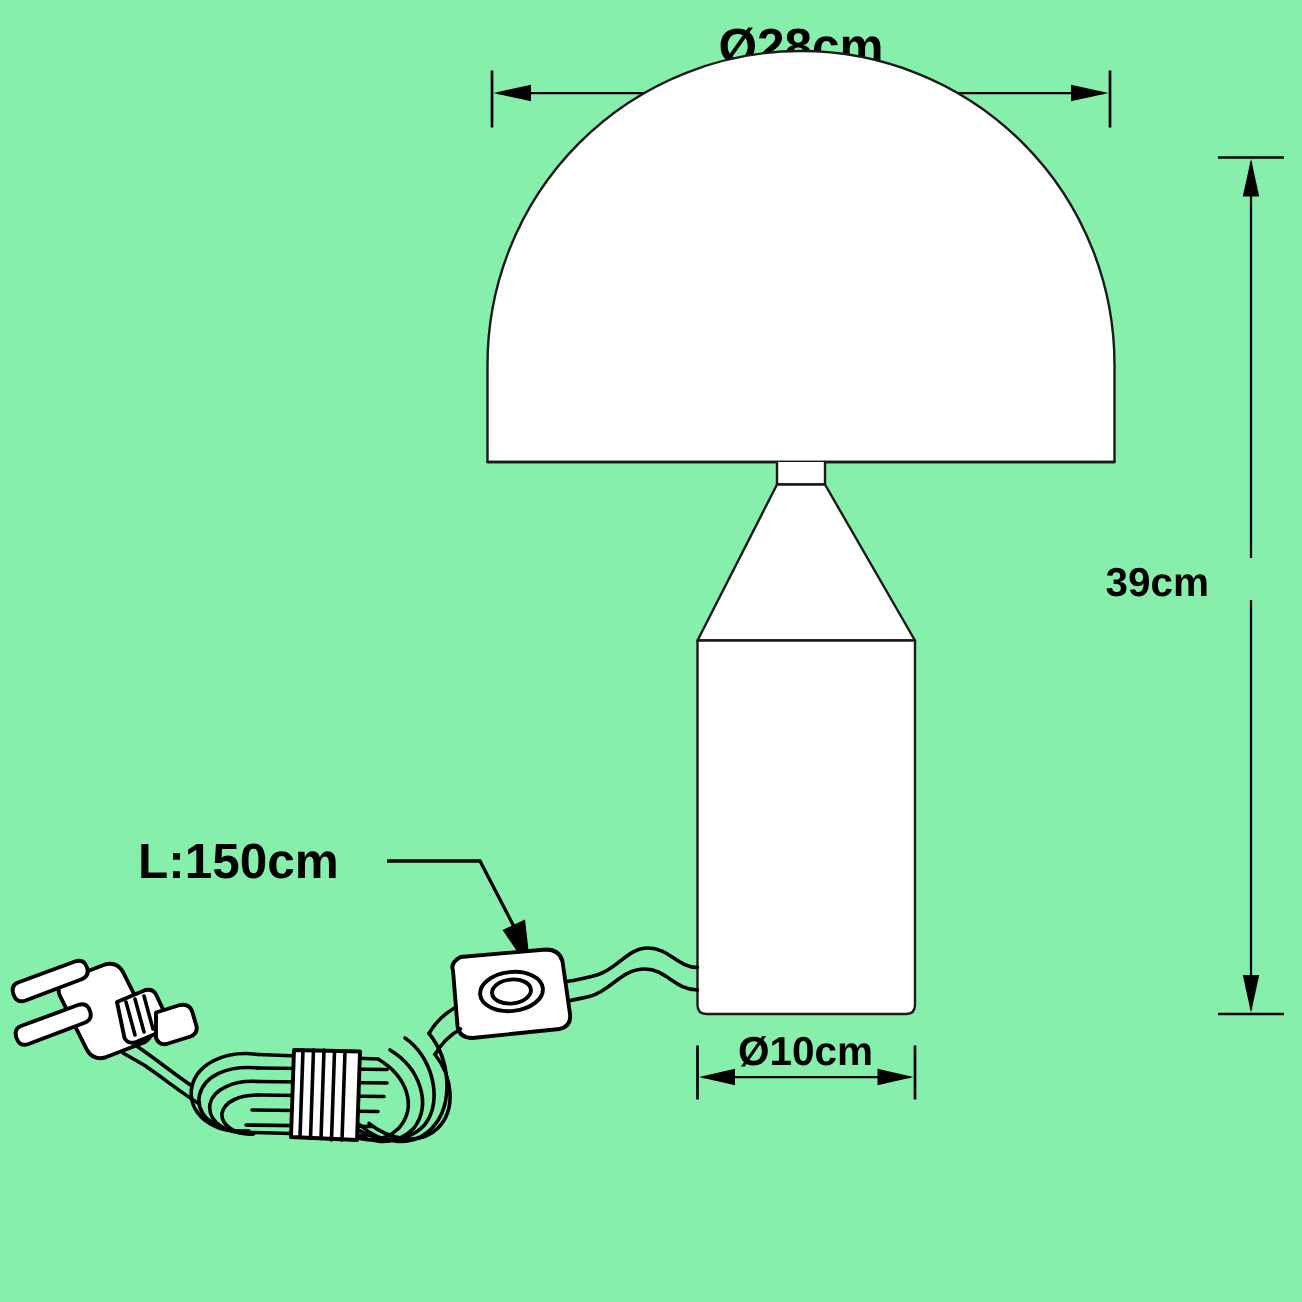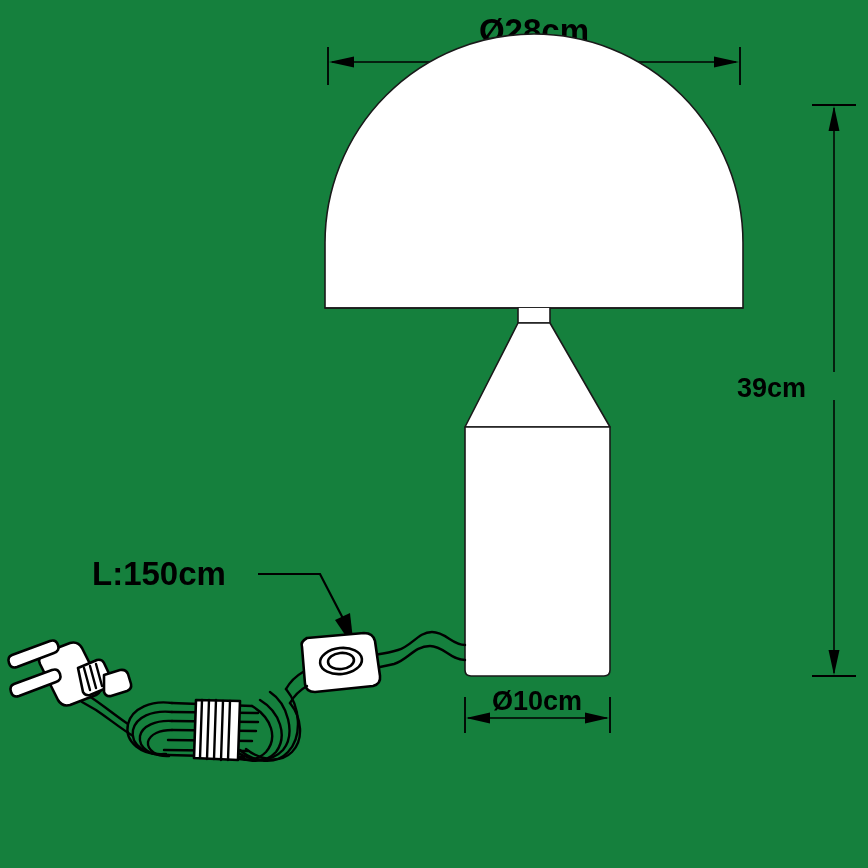--- a/index.html
+++ b/index.html
@@ -10,21 +10,21 @@
   body {
     width: 868px;
     height: 868px;
     font-family: "Liberation Sans", sans-serif;
     overflow: hidden;
   }
   #drawing-root {
     position: relative;
     width: 868px;
     height: 868px;
-    background: #15803d;
+    background: #86efac;
   }
   svg#tech-drawing {
     display: block;
     width: 868px;
     height: 868px;
   }
   .dim-text {
     font-family: "Liberation Sans", sans-serif;
     font-weight: bold;
     font-size: 27px;

